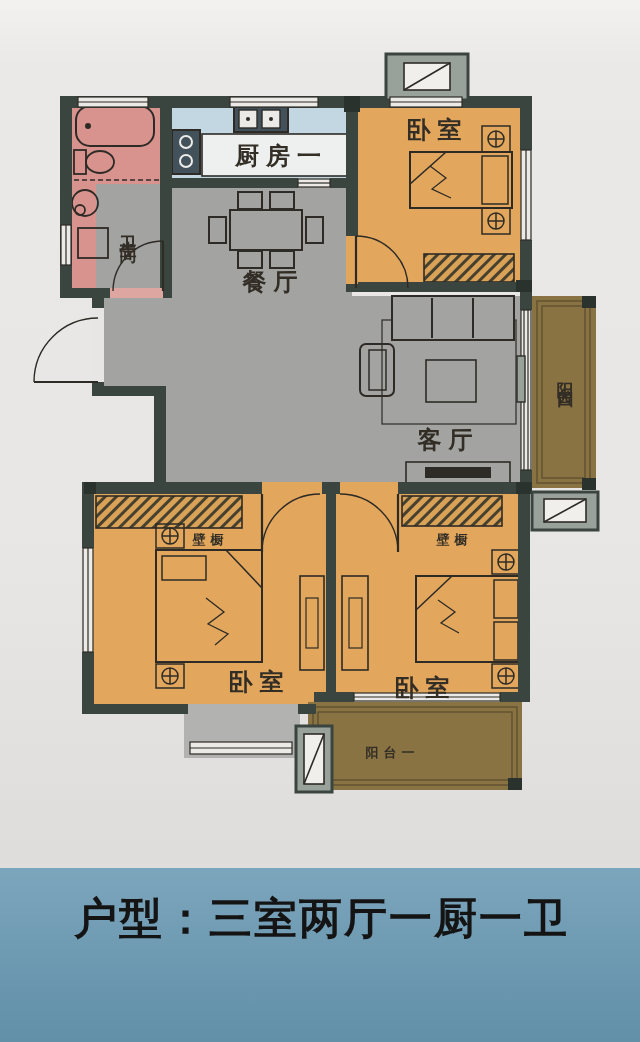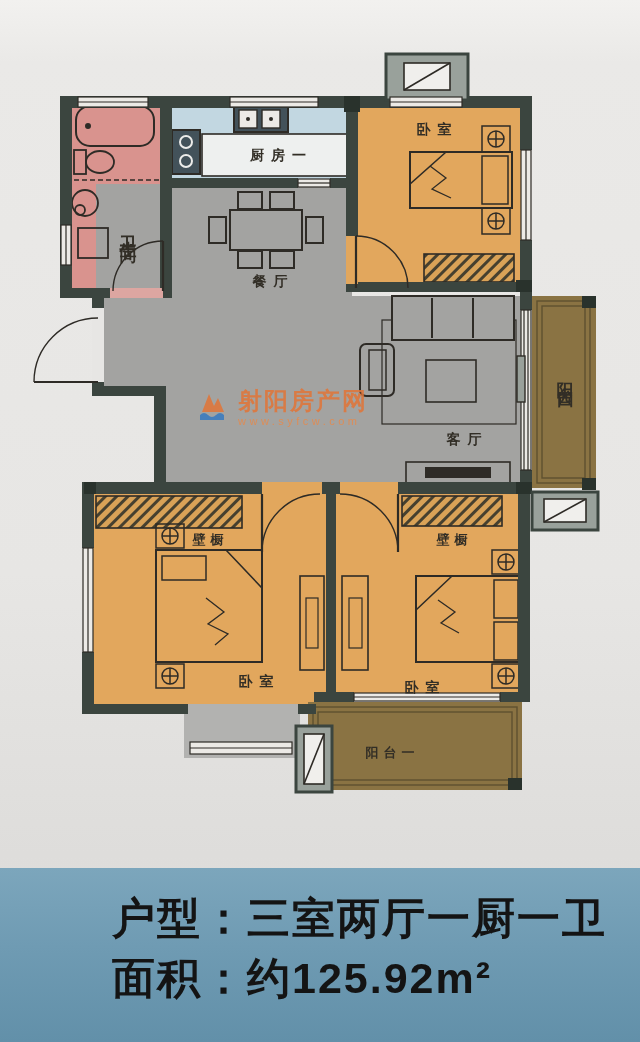--- a/index.html
+++ b/index.html
@@ -5,41 +5,41 @@
   html,body{margin:0;padding:0;}
   .page{
     position:relative;width:640px;height:1042px;overflow:hidden;
     background:linear-gradient(180deg,#f2f1ef 0%,#eae9e7 6%,#e7e6e4 55%,#dedddb 82%,#e3e2e0 100%);
     font-family:"Liberation Sans",sans-serif;
   }
   .plan-svg{position:absolute;left:0;top:0;}
   .room-label{
     position:absolute;transform:translate(-50%,-50%);
     font-family:"Liberation Serif",serif;font-weight:700;color:#322e26;
-    font-size:14px;letter-spacing:7px;white-space:nowrap;text-indent:7px;
+    font-size:24px;letter-spacing:7px;white-space:nowrap;text-indent:7px;
   }
   .room-label.small{font-size:13px;letter-spacing:5px;text-indent:5px;}
   .room-label.vert{
     writing-mode:vertical-rl;text-orientation:upright;letter-spacing:5px;
     font-size:17px;text-indent:0;transform:translate(-50%,-50%);
   }
   .watermark{
     position:absolute;left:196px;top:388px;width:250px;opacity:.88;
     display:flex;align-items:flex-start;gap:6px;pointer-events:none;
   }
   .wm-text{display:flex;flex-direction:column;}
   .wm-name{font-size:24px;font-weight:700;color:#e0763a;letter-spacing:2px;line-height:26px;font-family:"Liberation Sans",sans-serif;}
   .wm-url{font-size:11px;color:#e58a4d;letter-spacing:3.5px;margin-top:1px;}
   .footer-band{
     position:absolute;left:0;top:868px;width:640px;height:174px;
     background:linear-gradient(180deg,#7ca6bc 0%,#6f9bb3 45%,#6290a9 100%);
   }
   .footer-line{
     position:absolute;left:74px;color:#141414;font-weight:700;
-    font-size:43px;letter-spacing:2px;font-family:"Liberation Sans",sans-serif;white-space:nowrap;margin-left:38px;
+    font-size:43px;letter-spacing:2px;font-family:"Liberation Sans",sans-serif;white-space:nowrap;
   }
   .footer-line.l1{top:22px;}
   .footer-line.l2{top:82px;}
 </style>
 </head>
 <body>
 
 <div class="page">
 
   <svg class="plan-svg" width="640" height="870" viewBox="0 0 640 870">
@@ -322,38 +322,27 @@
         <rect x="340" y="482" width="58" height="12" fill="#e2a75d" stroke="none"></rect>
         <line x1="398" y1="494" x2="398" y2="552" stroke-width="2.2"></line>
         <path d="M340,494 A58,58 0 0 1 398,552" stroke-width="1.4"></path>
       </g>
     </g>
   </svg>
 
   <div class="room-label" style="left:278px;top:156px;text-align:center;">厨房一</div>
   <div class="room-label vert" style="left:128px;top:232px;">卫生间一</div>
   <div class="room-label" style="left:270px;top:282px;">餐厅</div>
-  <div class="room-label" style="left:464px;top:440px;text-align:right;">客厅</div>
+  <div class="room-label" style="left:445px;top:440px;text-align:right;">客厅</div>
   <div class="room-label" style="left:434px;top:130px;">卧室</div>
   <div class="room-label" style="left:256px;top:682px;">卧室</div>
   <div class="room-label" style="left:422px;top:688px;">卧室</div>
   <div class="room-label small" style="left:208px;top:540px;">壁橱</div>
   <div class="room-label small" style="left:452px;top:540px;">壁橱</div>
   <div class="room-label vert" style="left:565px;top:376px;">阳台四</div>
   <div class="room-label small" style="left:390px;top:753px;">阳台一</div>
 
-  <div class="watermark">
-    <svg width="36" height="34" viewBox="0 0 36 34">
-      <path d="M6,24 L13,6 L18,18 L22,10 L28,24 Z" fill="#e0763a"></path>
-      <path d="M4,27 q4,-4 8,0 q4,4 8,0 q4,-4 8,0 l0,5 l-24,0 Z" fill="#3a7bbf"></path>
-    </svg>
-    <div class="wm-text">
-      <div class="wm-name">射阳房产网</div>
-      <div class="wm-url">www.syfcw.com</div>
-    </div>
-  </div>
 
   <div class="footer-band">
     <div class="footer-line l1">户型：三室两厅一厨一卫</div>
-    <div class="footer-line l2">面积：约125.92m²</div>
   </div>
 
 </div>
 
 </body></html>

